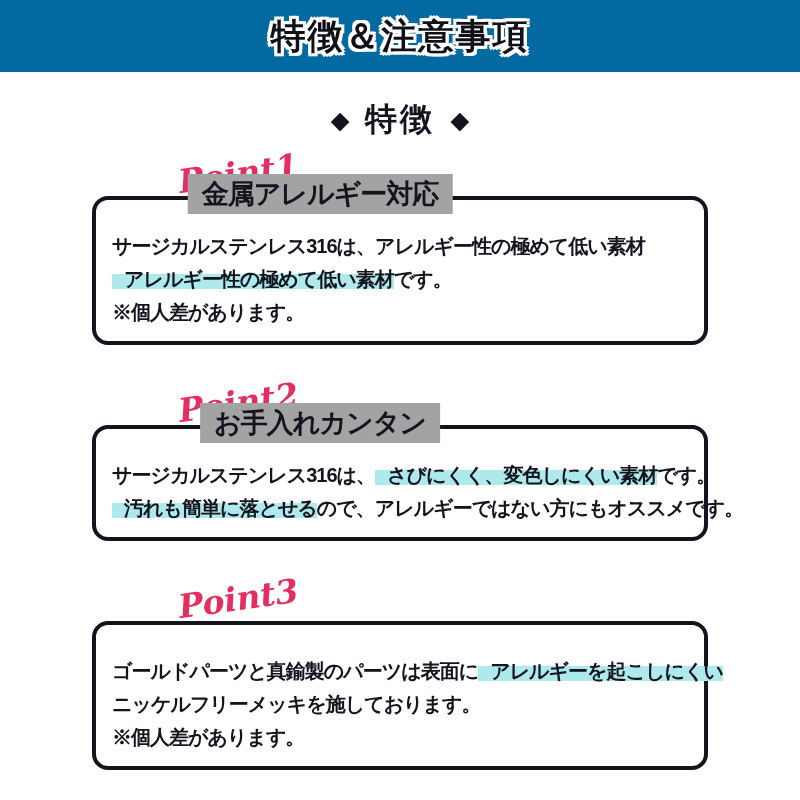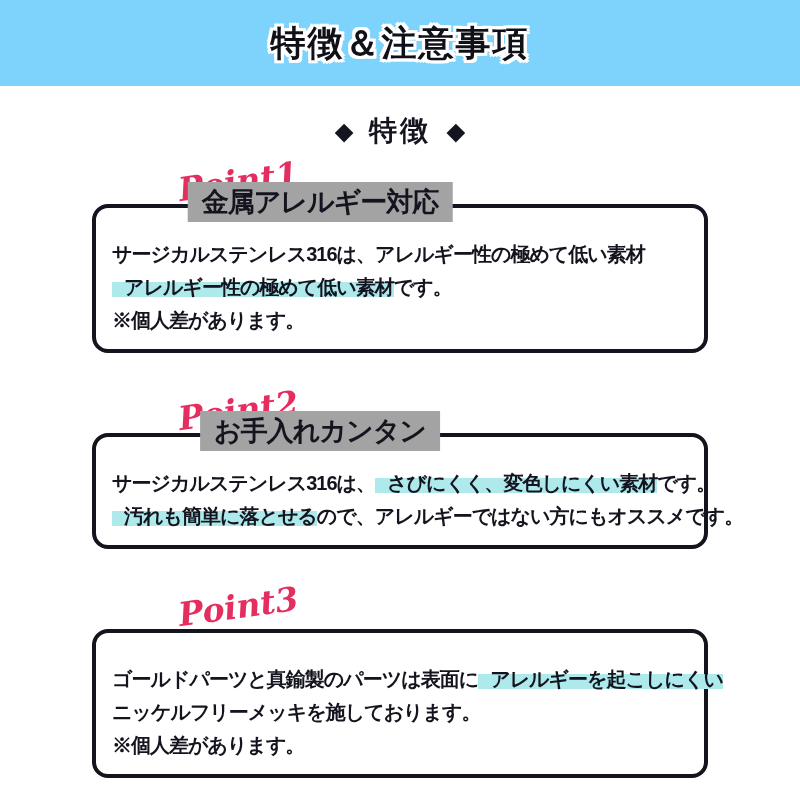--- a/index.html
+++ b/index.html
@@ -4,40 +4,40 @@
 <style>
   html, body { margin: 0; padding: 0; }
   body {
     width: 800px; height: 800px;
     background: #ffffff;
     font-family: "Liberation Sans", sans-serif;
     color: #14141e;
     overflow: hidden;
   }
   .banner {
-    height: 86px;
-    background: #7dd3fc;
+    height: 72px;
+    background: #0369a1;
     display: flex; align-items: center; justify-content: center;
   }
   .banner-title {
     margin: 0;
     font-size: 35px; font-weight: bold; letter-spacing: 2px;
     color: #101018;
     text-shadow:
       -3px -3px 0 #fff, 3px -3px 0 #fff, -3px 3px 0 #fff, 3px 3px 0 #fff,
       0 -3px 0 #fff, 0 3px 0 #fff, -3px 0 0 #fff, 3px 0 0 #fff;
   }
   .section-heading {
     margin-top: 26px;
     display: flex; align-items: center; justify-content: center;
     gap: 16px;
     font-weight: bold;
   }
   .section-heading .diamond { font-size: 23px; line-height: 1; }
-  .section-heading .section-title { font-size: 28px; letter-spacing: 3px; }
+  .section-heading .section-title { font-size: 32px; letter-spacing: 3px; }
 
   .point-box {
     position: relative;
     width: 616px;
     box-sizing: border-box;
     margin: 80px auto 0;
     border: 4px solid #14141e;
     border-radius: 16px;
     padding: 30px 16px 12px;
     background: #ffffff;

